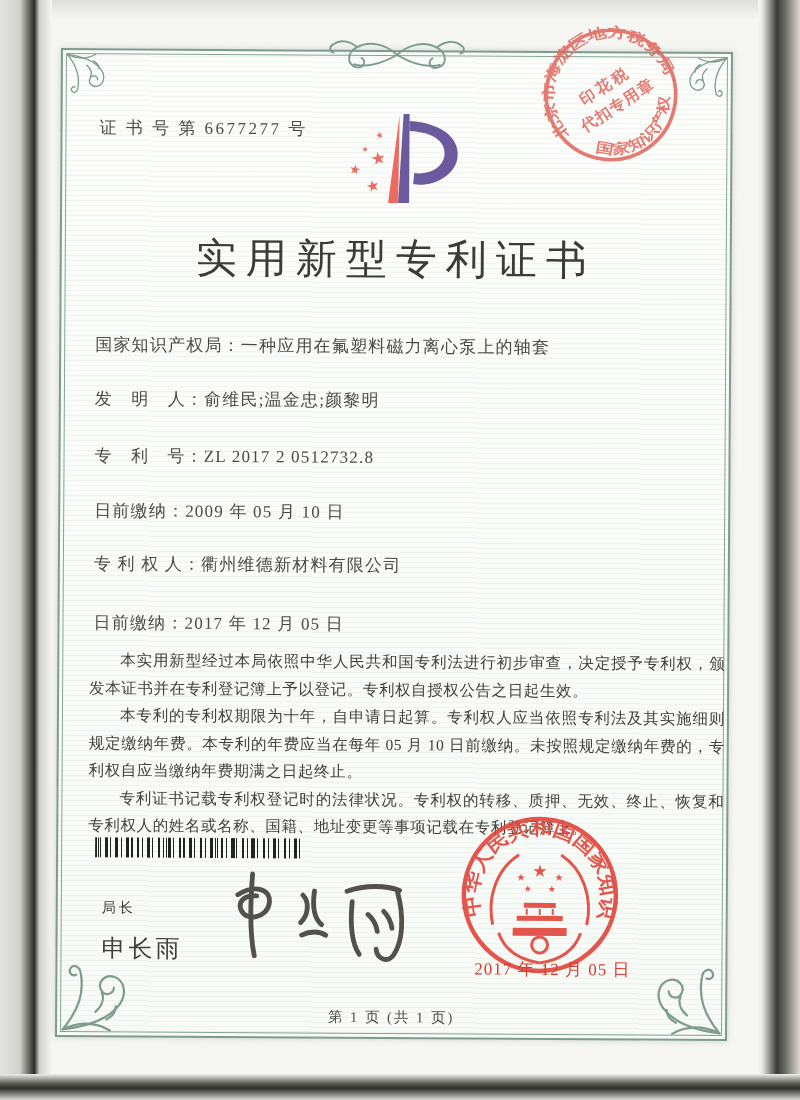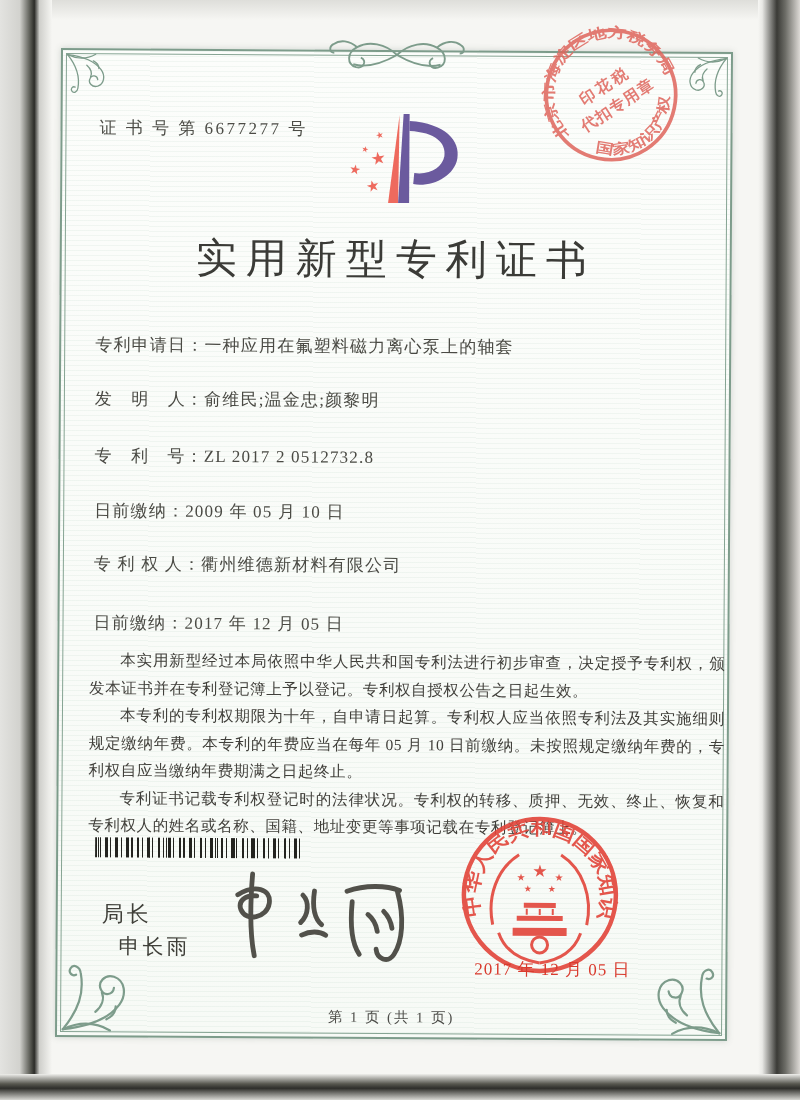--- a/index.html
+++ b/index.html
@@ -52,22 +52,22 @@
 
   #paragraphs{left:30px;top:596px;width:636px;}
   #paragraphs p{margin:0;text-indent:2em;font-size:15.5px;line-height:27.5px;
                 color:#403f3a;letter-spacing:0.6px;text-align:justify;}
 
   #barcode{position:absolute;left:37px;top:787px;width:206px;height:20px;
     background:
       repeating-linear-gradient(90deg,#23231f 0 2px,transparent 2px 5px,#23231f 5px 6px,transparent 6px 10px,#23231f 10px 13px,transparent 13px 15px,#23231f 15px 16px,transparent 16px 21px),
       repeating-linear-gradient(90deg,transparent 0 3px,#23231f 3px 4px,transparent 4px 9px,transparent 9px 17px);
   }
-  #director-title{left:44px;top:849px;font-size:22px;letter-spacing:3px;color:#3f3f39;font-family:Liberation Serif, serif;}
-  #director-name{left:44px;top:882px;font-size:21px;letter-spacing:3px;color:#3f3f39;margin-left:17px;}
+  #director-title{left:44px;top:849px;font-size:14px;letter-spacing:3px;color:#3f3f39;font-family:Liberation Serif, serif;}
+  #director-name{left:44px;top:882px;font-size:24px;letter-spacing:3px;color:#3f3f39;}
   #signature{position:absolute;left:150px;top:808px;}
 
   #seal{position:absolute;left:397px;top:760px;opacity:0.9;}
   #seal-date{left:417px;top:905px;font-size:17px;letter-spacing:1px;color:#d93b2e;font-weight:500;}
   #footer{left:0;top:956px;width:100%;text-align:center;font-size:14.5px;
           letter-spacing:2px;color:#4c4c48;}
 
   #tax-stamp{position:absolute;left:536px;top:20px;opacity:0.85;}
 </style>
 </head>
@@ -127,21 +127,21 @@
       <path d="M80,10 C116,12 131,30 128,47 C125,65 103,76 84,73 L85,62 C101,64 113,56 115,45 C117,32 106,21 80,20 Z" fill="#6b5a9e"></path>
       <text x="51" y="27" font-size="9" fill="#ee6a5e" text-anchor="middle" transform="rotate(-18 51 27)">★</text>
       <text x="35" y="41" font-size="8" fill="#ee6a5e" text-anchor="middle" transform="rotate(14 35 41)">★</text>
       <text x="50" y="53" font-size="17" fill="#ee6a5e" text-anchor="middle" transform="rotate(-10 50 53)">★</text>
       <text x="25" y="63" font-size="13" fill="#ee6a5e" text-anchor="middle" transform="rotate(10 25 63)">★</text>
       <text x="45" y="80" font-size="15" fill="#ee6a5e" text-anchor="middle" transform="rotate(-14 45 80)">★</text>
     </svg>
 
     <div class="txt" id="title">实用新型专利证书</div>
 
-    <div class="txt field f0"><span>专利申请日：</span><span>一种应用在氟塑料磁力离心泵上的轴套</span></div>
+    <div class="txt field f0"><span>国家知识产权局：</span><span>一种应用在氟塑料磁力离心泵上的轴套</span></div>
     <div class="txt field f1"><span>发　明　人：</span><span>俞维民;温金忠;颜黎明</span></div>
     <div class="txt field f2"><span>专　利　号：</span><span>ZL 2017 2 0512732.8</span></div>
     <div class="txt field f3"><span>日前缴纳：</span><span>2009 年 05 月 10 日</span></div>
     <div class="txt field f4"><span>专 利 权 人：</span><span>衢州维德新材料有限公司</span></div>
     <div class="txt field f5"><span>日前缴纳：</span><span>2017 年 12 月 05 日</span></div>
 
     <div class="txt" id="paragraphs">
       <p>本实用新型经过本局依照中华人民共和国专利法进行初步审查，决定授予专利权，颁发本证书并在专利登记簿上予以登记。专利权自授权公告之日起生效。</p>
       <p>本专利的专利权期限为十年，自申请日起算。专利权人应当依照专利法及其实施细则规定缴纳年费。本专利的年费应当在每年 05 月 10 日前缴纳。未按照规定缴纳年费的，专利权自应当缴纳年费期满之日起终止。</p>
       <p>专利证书记载专利权登记时的法律状况。专利权的转移、质押、无效、终止、恢复和专利权人的姓名或名称、国籍、地址变更等事项记载在专利登记簿上。</p>

